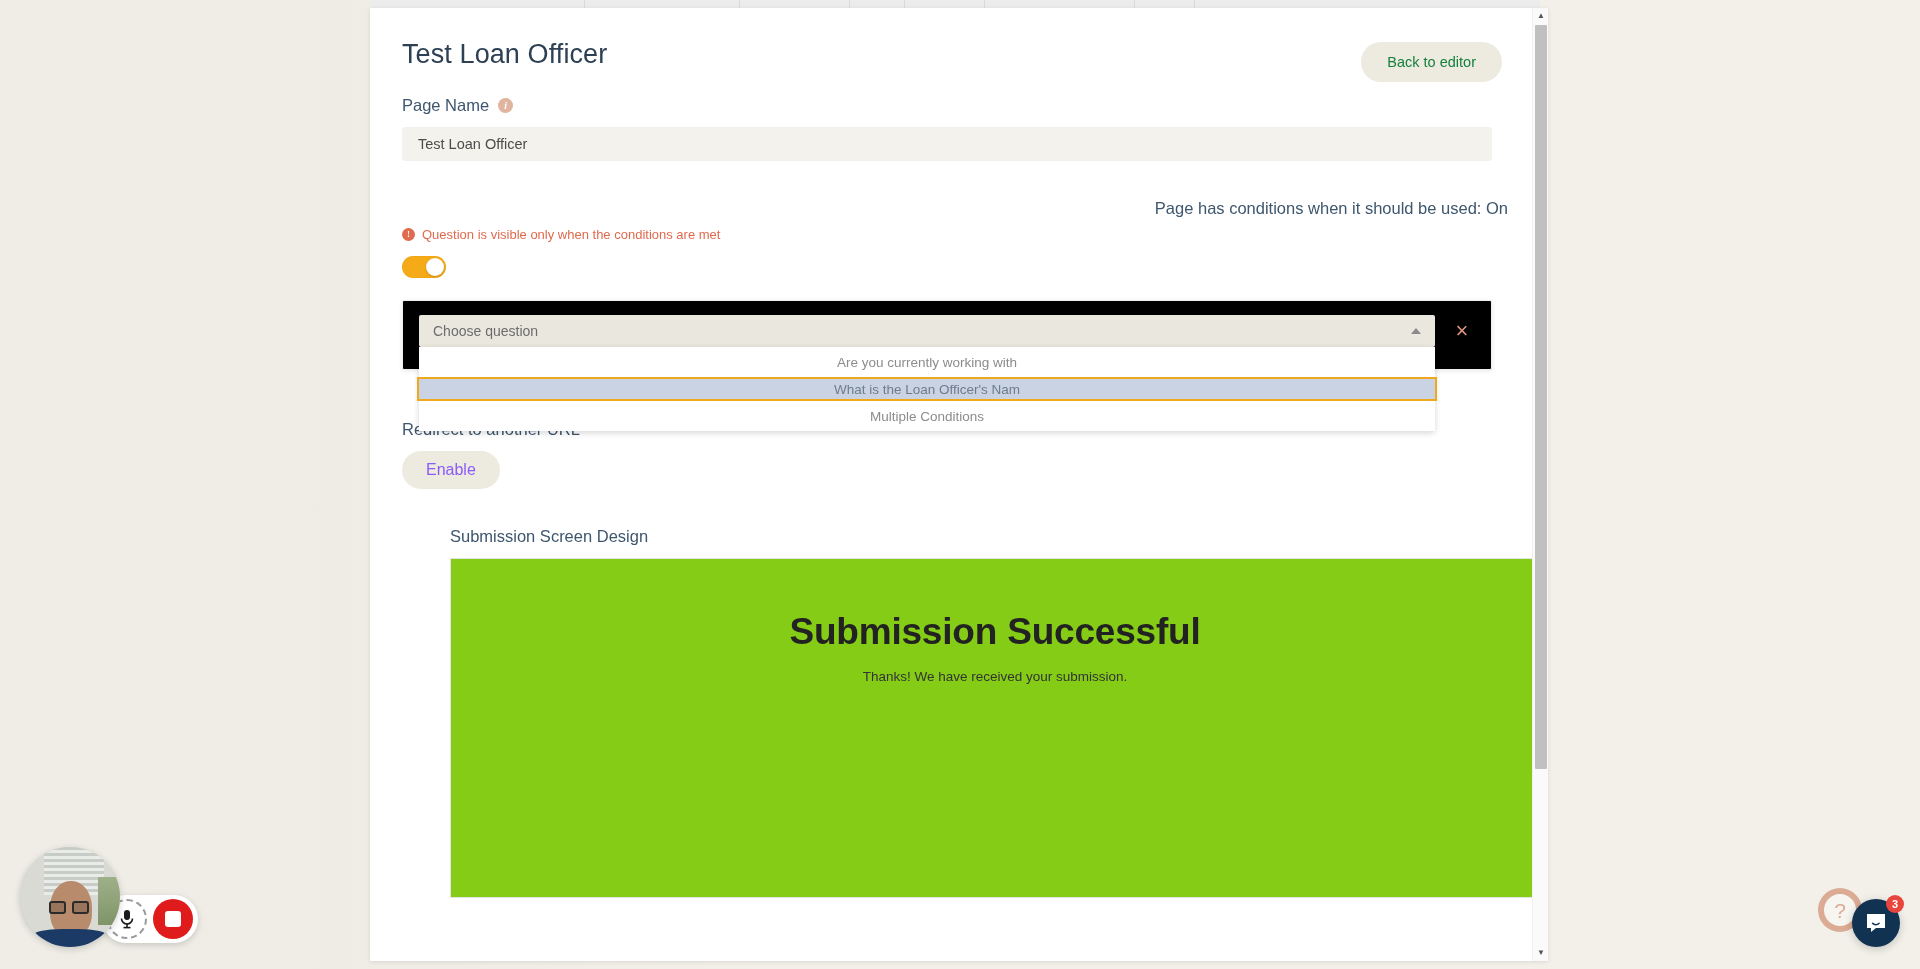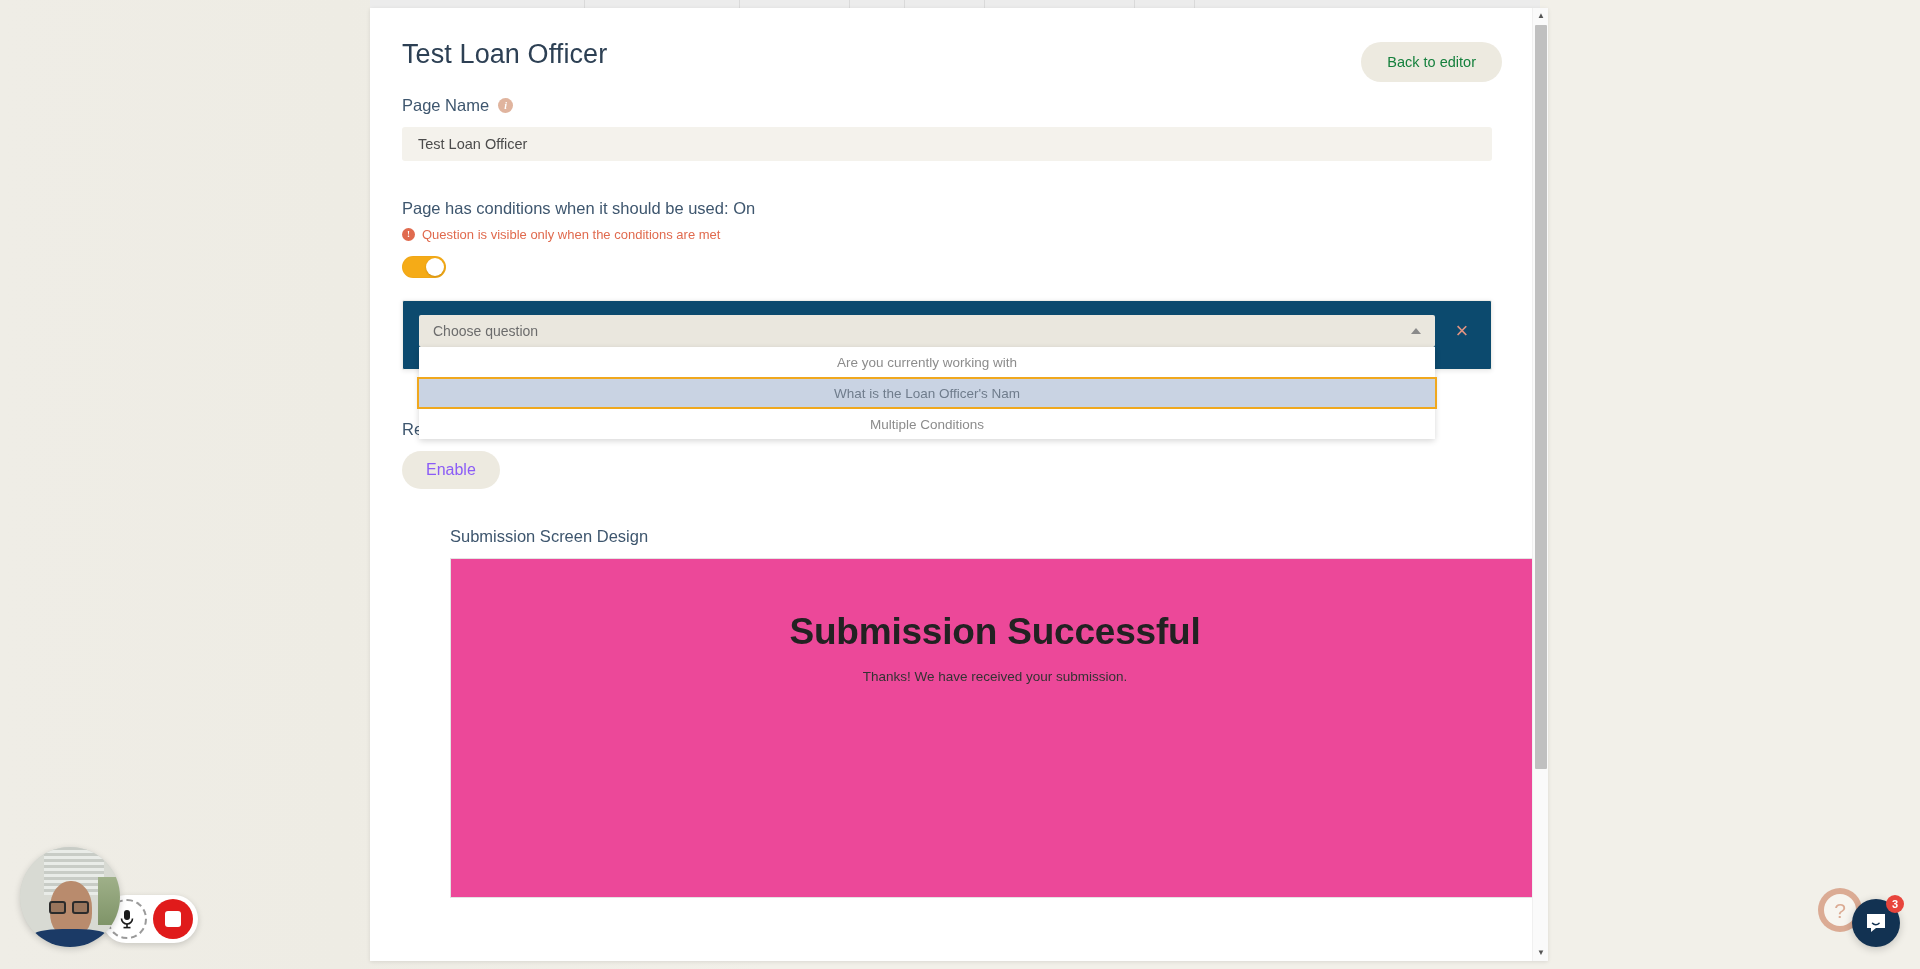--- a/index.html
+++ b/index.html
@@ -89,21 +89,21 @@
   #page-name-row { margin-top: 14px; }
   #page-name-input {
     margin-top: 12px;
     width: 1090px; height: 34px;
     background: #f4f2ec; border: none; border-radius: 3px;
     padding: 0 16px;
     font-size: 14.5px; color: #4c4c4c;
     font-family: "Liberation Sans", sans-serif;
   }
 
-  #conditions-block { margin-top: 38px; }
+  #conditions-block { margin-top: 38px; text-align: right; }
   #conditions-title { font-size: 16.5px; color: #3e566e; }
   #conditions-note {
     margin-top: 9px;
     font-size: 13px; color: #e06a4e;
     display: flex; align-items: center; gap: 7px;
   }
   .warn-icon {
     display: inline-flex; align-items: center; justify-content: center;
     width: 13px; height: 13px; border-radius: 50%;
     background: #e06a4e; color: #ffffff;
@@ -120,21 +120,21 @@
   #conditions-toggle .knob {
     position: absolute; top: 2px; right: 2px;
     width: 18px; height: 18px; border-radius: 50%;
     background: #ffffff; box-shadow: 0 1px 2px rgba(0,0,0,0.18);
   }
 
   
   #condition-card {
     margin-top: 22px;
     width: 1090px;
-    background: #0c4a6e;
+    background: #000000;
     border: 1px solid #f0efe9;
     box-shadow: 0 1px 5px rgba(0,0,0,0.09);
     border-radius: 2px;
     padding: 14px 16px 22px 16px;
     display: flex; align-items: flex-start; gap: 14px;
     position: relative;
   }
   #select-wrap { position: relative; flex: 1; }
   #select-control {
     height: 32px;
@@ -160,21 +160,21 @@
     height: 30px;
     display: flex; align-items: center; justify-content: center;
     font-size: 13.5px; color: #8c8c8c;
     cursor: pointer;
     background: #ffffff;
   }
   .select-option.is-active {
     background: #c9d3e3;
     border: 2px solid #f0a81e;
     color: #6f7c8c;
-    height: 32px;
+    height: 24px;
     margin: 0 -2px;
   }
   #condition-close {
     width: 26px; height: 26px; margin-top: 3px;
     display: flex; align-items: center; justify-content: center;
     color: #e29482; font-size: 22px; line-height: 1;
     cursor: pointer; font-family: "Liberation Sans", sans-serif;
   }
 
   #redirect-block { margin-top: 50px; }
@@ -184,21 +184,21 @@
     background: #edeae0; border: none; border-radius: 20px;
     padding: 10px 24px; font-size: 16px; color: #8b5cf6;
     font-family: "Liberation Sans", sans-serif; cursor: pointer;
   }
 
   #submission-block { margin-top: 38px; margin-left: 48px; }
   #submission-title { font-size: 16.5px; color: #3e566e; }
   #submission-preview {
     margin-top: 12px;
     width: 1090px; height: 340px;
-    background: #ec4899; border: 1px solid #e3e3e3;
+    background: #84cc16; border: 1px solid #e3e3e3;
     padding-top: 52px; text-align: center;
   }
   #submission-heading {
     font-size: 37px; color: #222222; font-weight: 700;
     margin: 0; letter-spacing: -0.2px;
   }
   #submission-sub {
     margin-top: 16px; font-size: 13.5px; color: #333333;
   }
 

